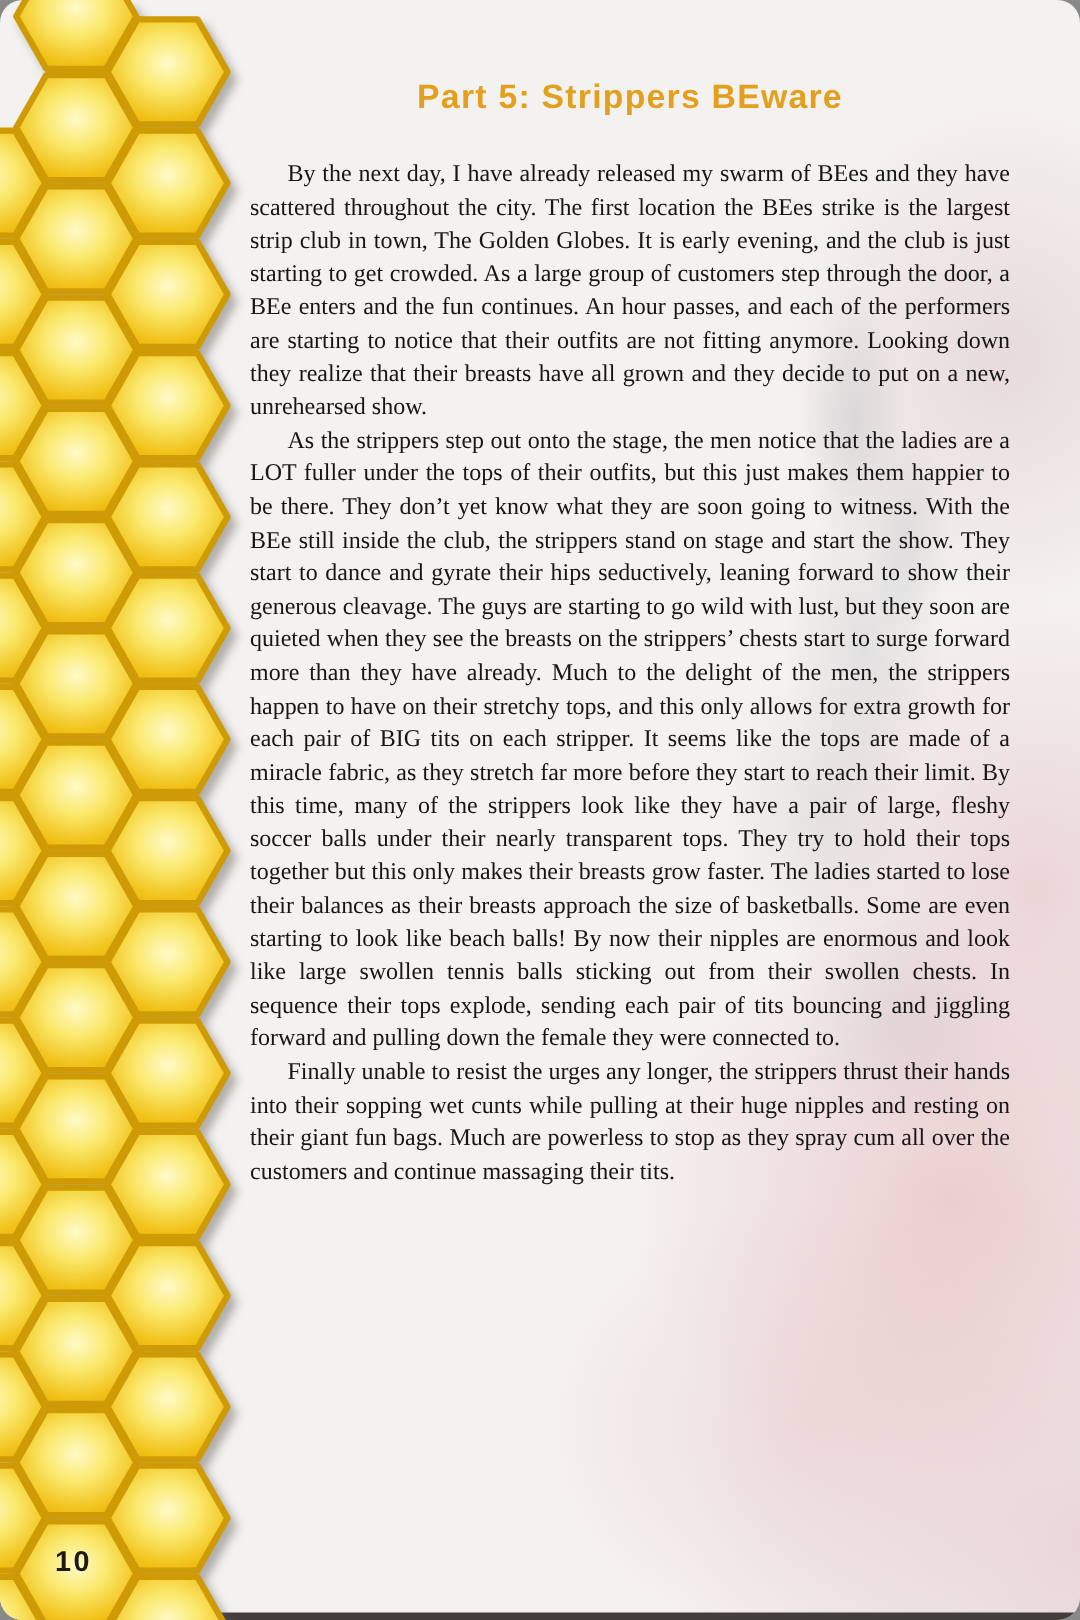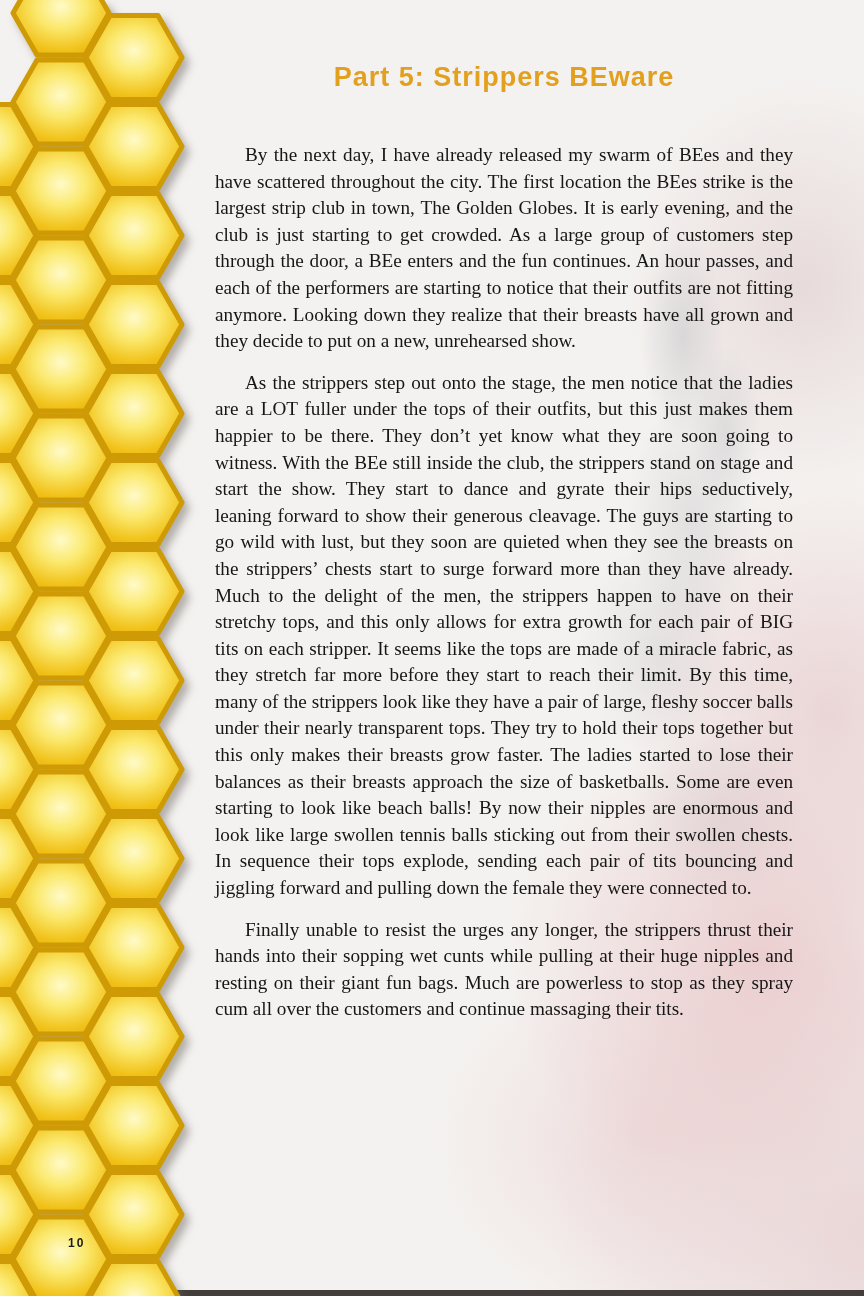--- a/index.html
+++ b/index.html
@@ -2,20 +2,21 @@
 <html><head>
 <meta charset="utf-8">
 <style>
   html,body{margin:0;padding:0;background:#888;}
   .page{
     position:relative;
     width:864px;height:1296px;
     background:#F4F2F0;
     overflow:hidden;
     font-family:"Liberation Serif", serif;
+    border-radius:18px;
   }
   
   .rose-watermark{
     position:absolute;inset:0;pointer-events:none;z-index:0;
     background:
       radial-gradient(260px 300px at 93% 22%, rgba(216,190,192,.45), rgba(216,190,192,0) 70%),
       radial-gradient(300px 340px at 96% 55%, rgba(226,185,188,.5), rgba(226,185,188,0) 70%),
       radial-gradient(360px 320px at 88% 74%, rgba(228,178,182,.55), rgba(228,178,182,0) 72%),
       radial-gradient(300px 260px at 74% 88%, rgba(230,190,193,.4), rgba(230,190,193,0) 70%),
       radial-gradient(420px 420px at 100% 95%, rgba(222,180,184,.45), rgba(222,180,184,0) 75%);
@@ -43,25 +44,25 @@
     font-family:"Liberation Sans", sans-serif;
     font-weight:700;
     font-size:27px;
     letter-spacing:1px;
   }
   .content{
     position:absolute;left:200px;top:127px;width:608px;z-index:3;
     font-size:19.2px;line-height:26.6px;color:#161616;
     text-align:justify;
   }
-  .content p{margin:15px;text-indent:30px;}
+  .content p{margin:0;text-indent:30px;}
   .page-number{
-    position:absolute;left:68px;top:1236px;z-index:4;
+    position:absolute;left:44px;top:1236px;z-index:4;
     font-family:"Liberation Sans", sans-serif;
-    font-weight:700;font-size:12px;letter-spacing:2px;color:#1d1a14;
+    font-weight:700;font-size:23px;letter-spacing:2px;color:#1d1a14;
   }
 </style>
 </head>
 <body>
 
 <div class="page" style="background: rgb(244, 242, 240);">
 
   <div class="rose-watermark"></div>
   <div class="bee-watermark"></div>
 

